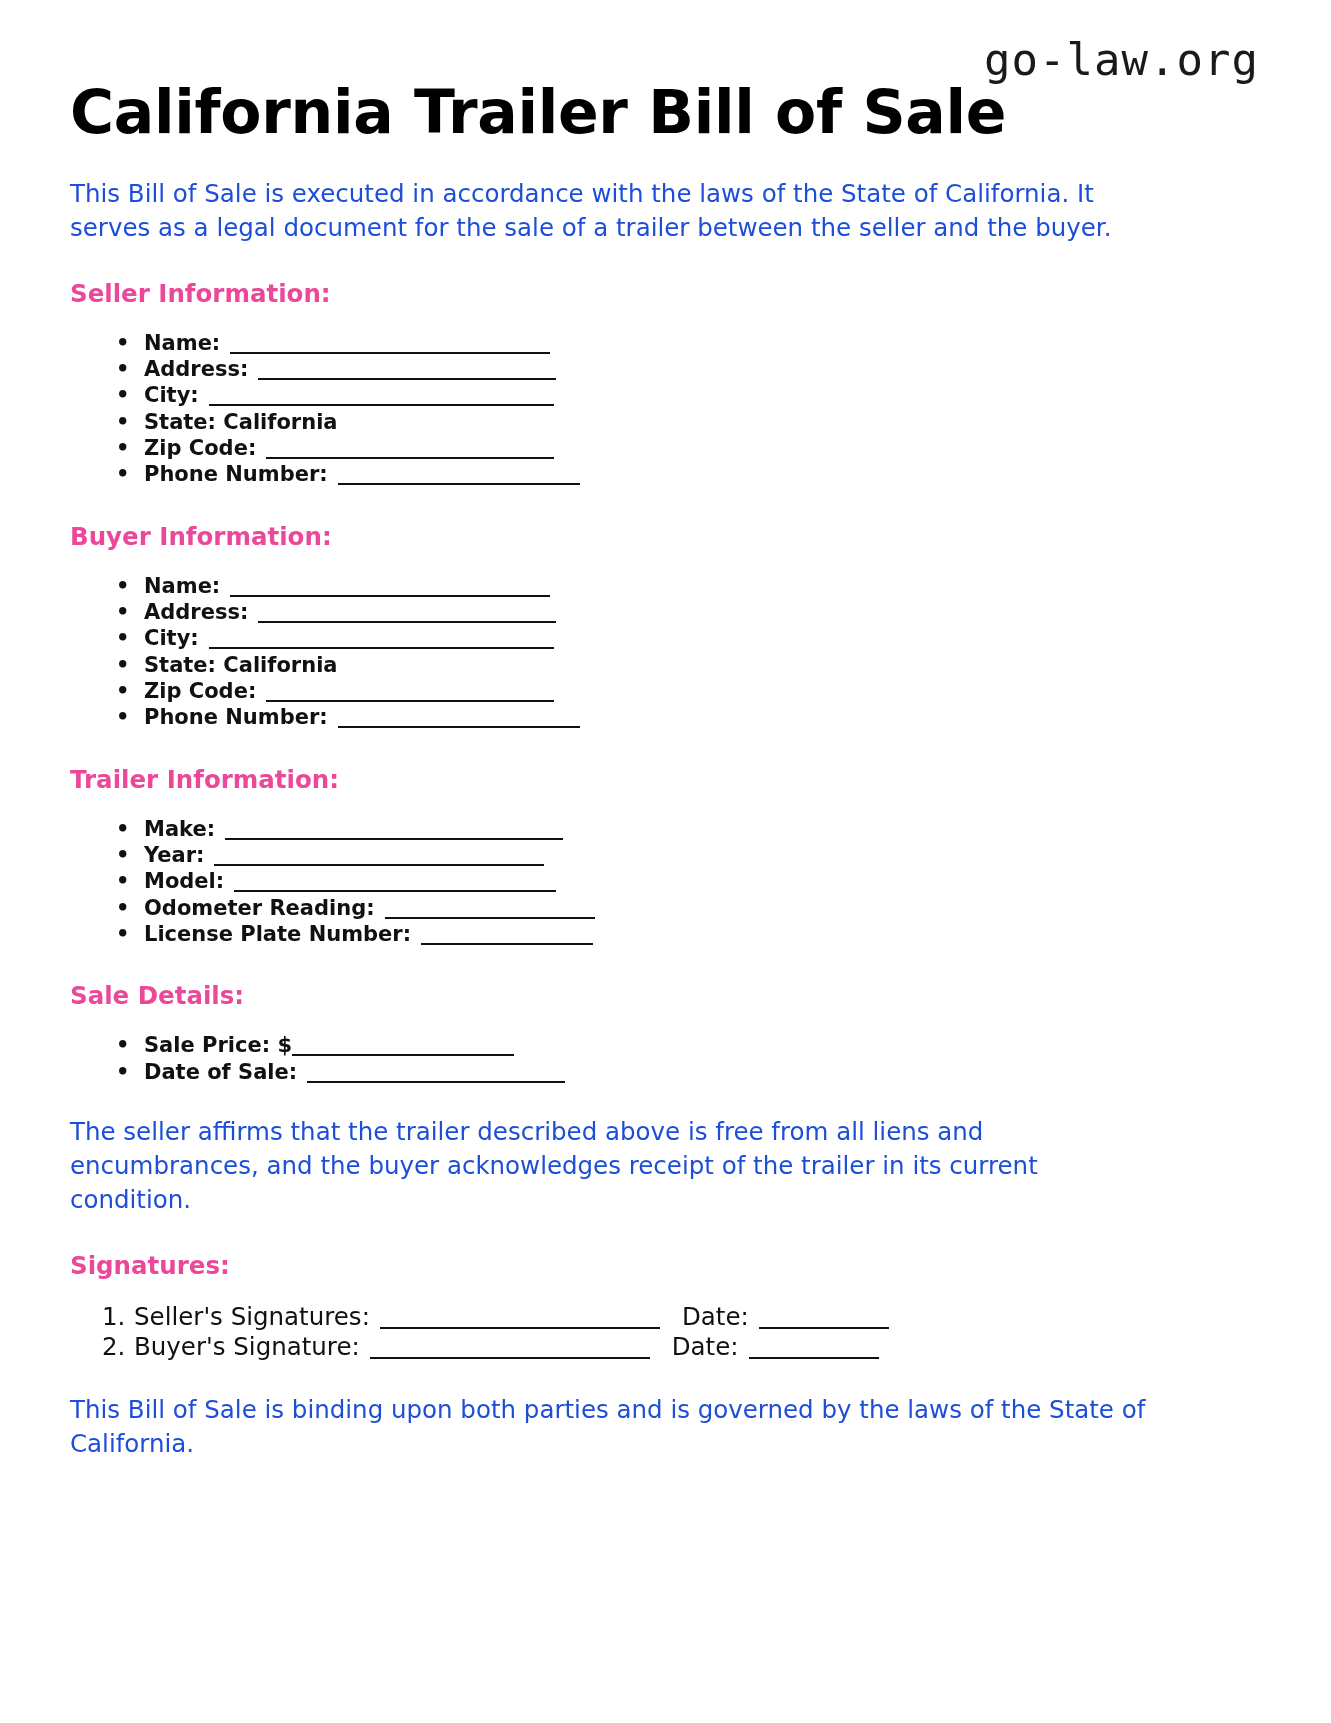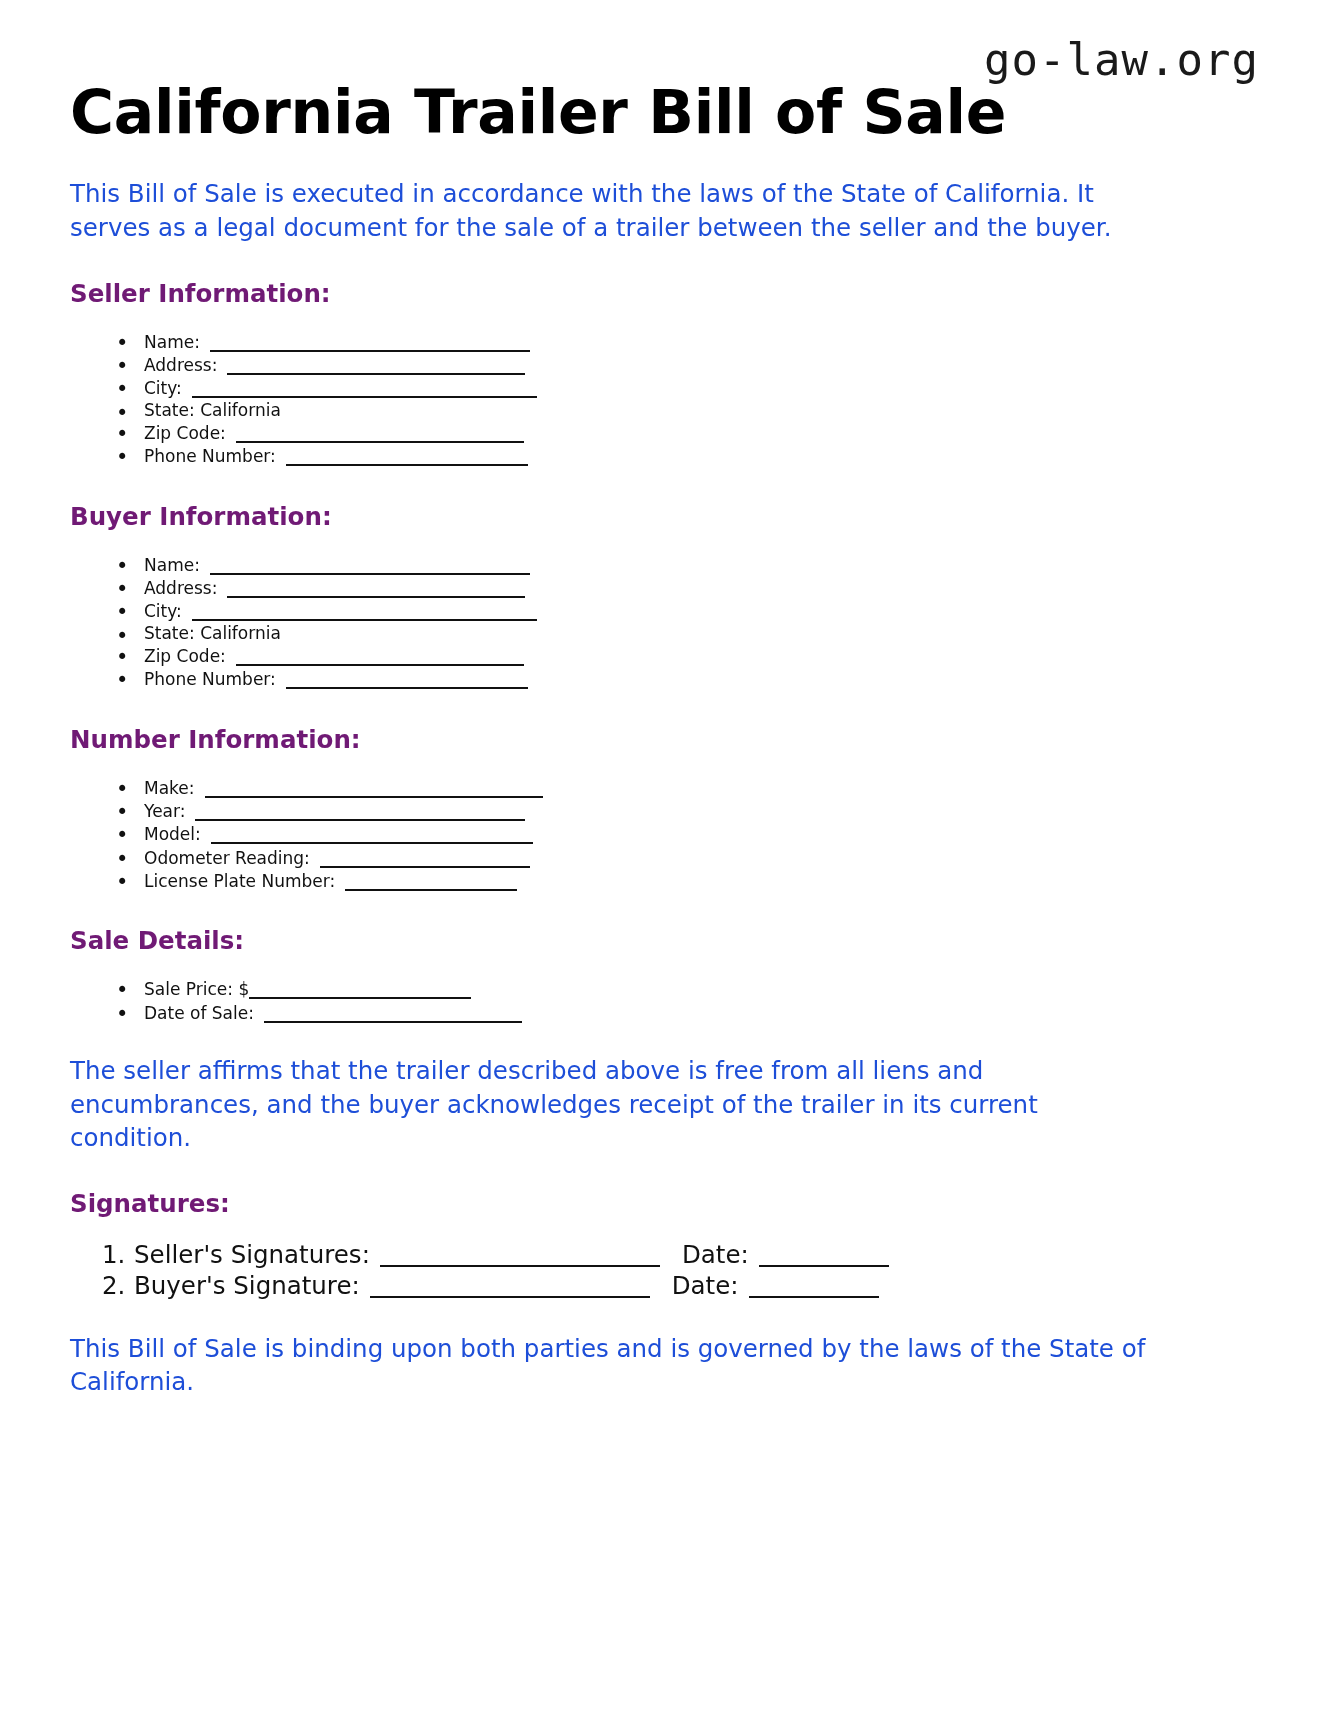--- a/index.html
+++ b/index.html
@@ -55,36 +55,37 @@
     margin: 30px 0 0 0;
     max-width: 1085px;
     color: #1d4ed8;
   }
 
   
   h2.section-heading {
     font-size: 24.5px;
     font-weight: bold;
     margin: 34px 0 0 0;
-    color: #701a75;
+    color: #ec4899;
   }
 
   
   ul.field-list {
     list-style: none;
     margin: 22px 0 0 0;
     padding: 0 0 0 46px;
   }
   ul.field-list > li {
     position: relative;
-    font-size: 17px;
+    font-size: 21px;
     line-height: 1.255;
     color: #111;
     padding-left: 28px;
     white-space: nowrap;
+    font-weight: bold;
   }
   ul.field-list > li::before {
     content: "\2022";
     position: absolute;
     left: 0;
     top: -1px;
     font-size: 21px;
     line-height: 1.38;
     color: #111;
   }
@@ -145,21 +146,21 @@
   <h2 class="section-heading">Buyer Information:</h2>
   <ul class="field-list" id="buyer-list">
       <li><span>Name:</span><span class="gap"></span><span class="blank" style="width: 320px;"></span></li>
       <li><span>Address:</span><span class="gap"></span><span class="blank" style="width: 298px;"></span></li>
       <li><span>City:</span><span class="gap"></span><span class="blank" style="width: 345px;"></span></li>
       <li><span>State:</span><span> California</span></li>
       <li><span>Zip Code:</span><span class="gap"></span><span class="blank" style="width: 288px;"></span></li>
       <li><span>Phone Number:</span><span class="gap"></span><span class="blank" style="width: 242px;"></span></li>
     </ul>
 
-  <h2 class="section-heading">Number Information:</h2>
+  <h2 class="section-heading">Trailer Information:</h2>
   <ul class="field-list" id="trailer-list">
       <li><span>Make:</span><span class="gap"></span><span class="blank" style="width: 338px;"></span></li>
       <li><span>Year:</span><span class="gap"></span><span class="blank" style="width: 330px;"></span></li>
       <li><span>Model:</span><span class="gap"></span><span class="blank" style="width: 322px;"></span></li>
       <li><span>Odometer Reading:</span><span class="gap"></span><span class="blank" style="width: 210px;"></span></li>
       <li><span>License Plate Number:</span><span class="gap"></span><span class="blank" style="width: 172px;"></span></li>
     </ul>
 
   <h2 class="section-heading">Sale Details:</h2>
   <ul class="field-list" id="sale-list">

